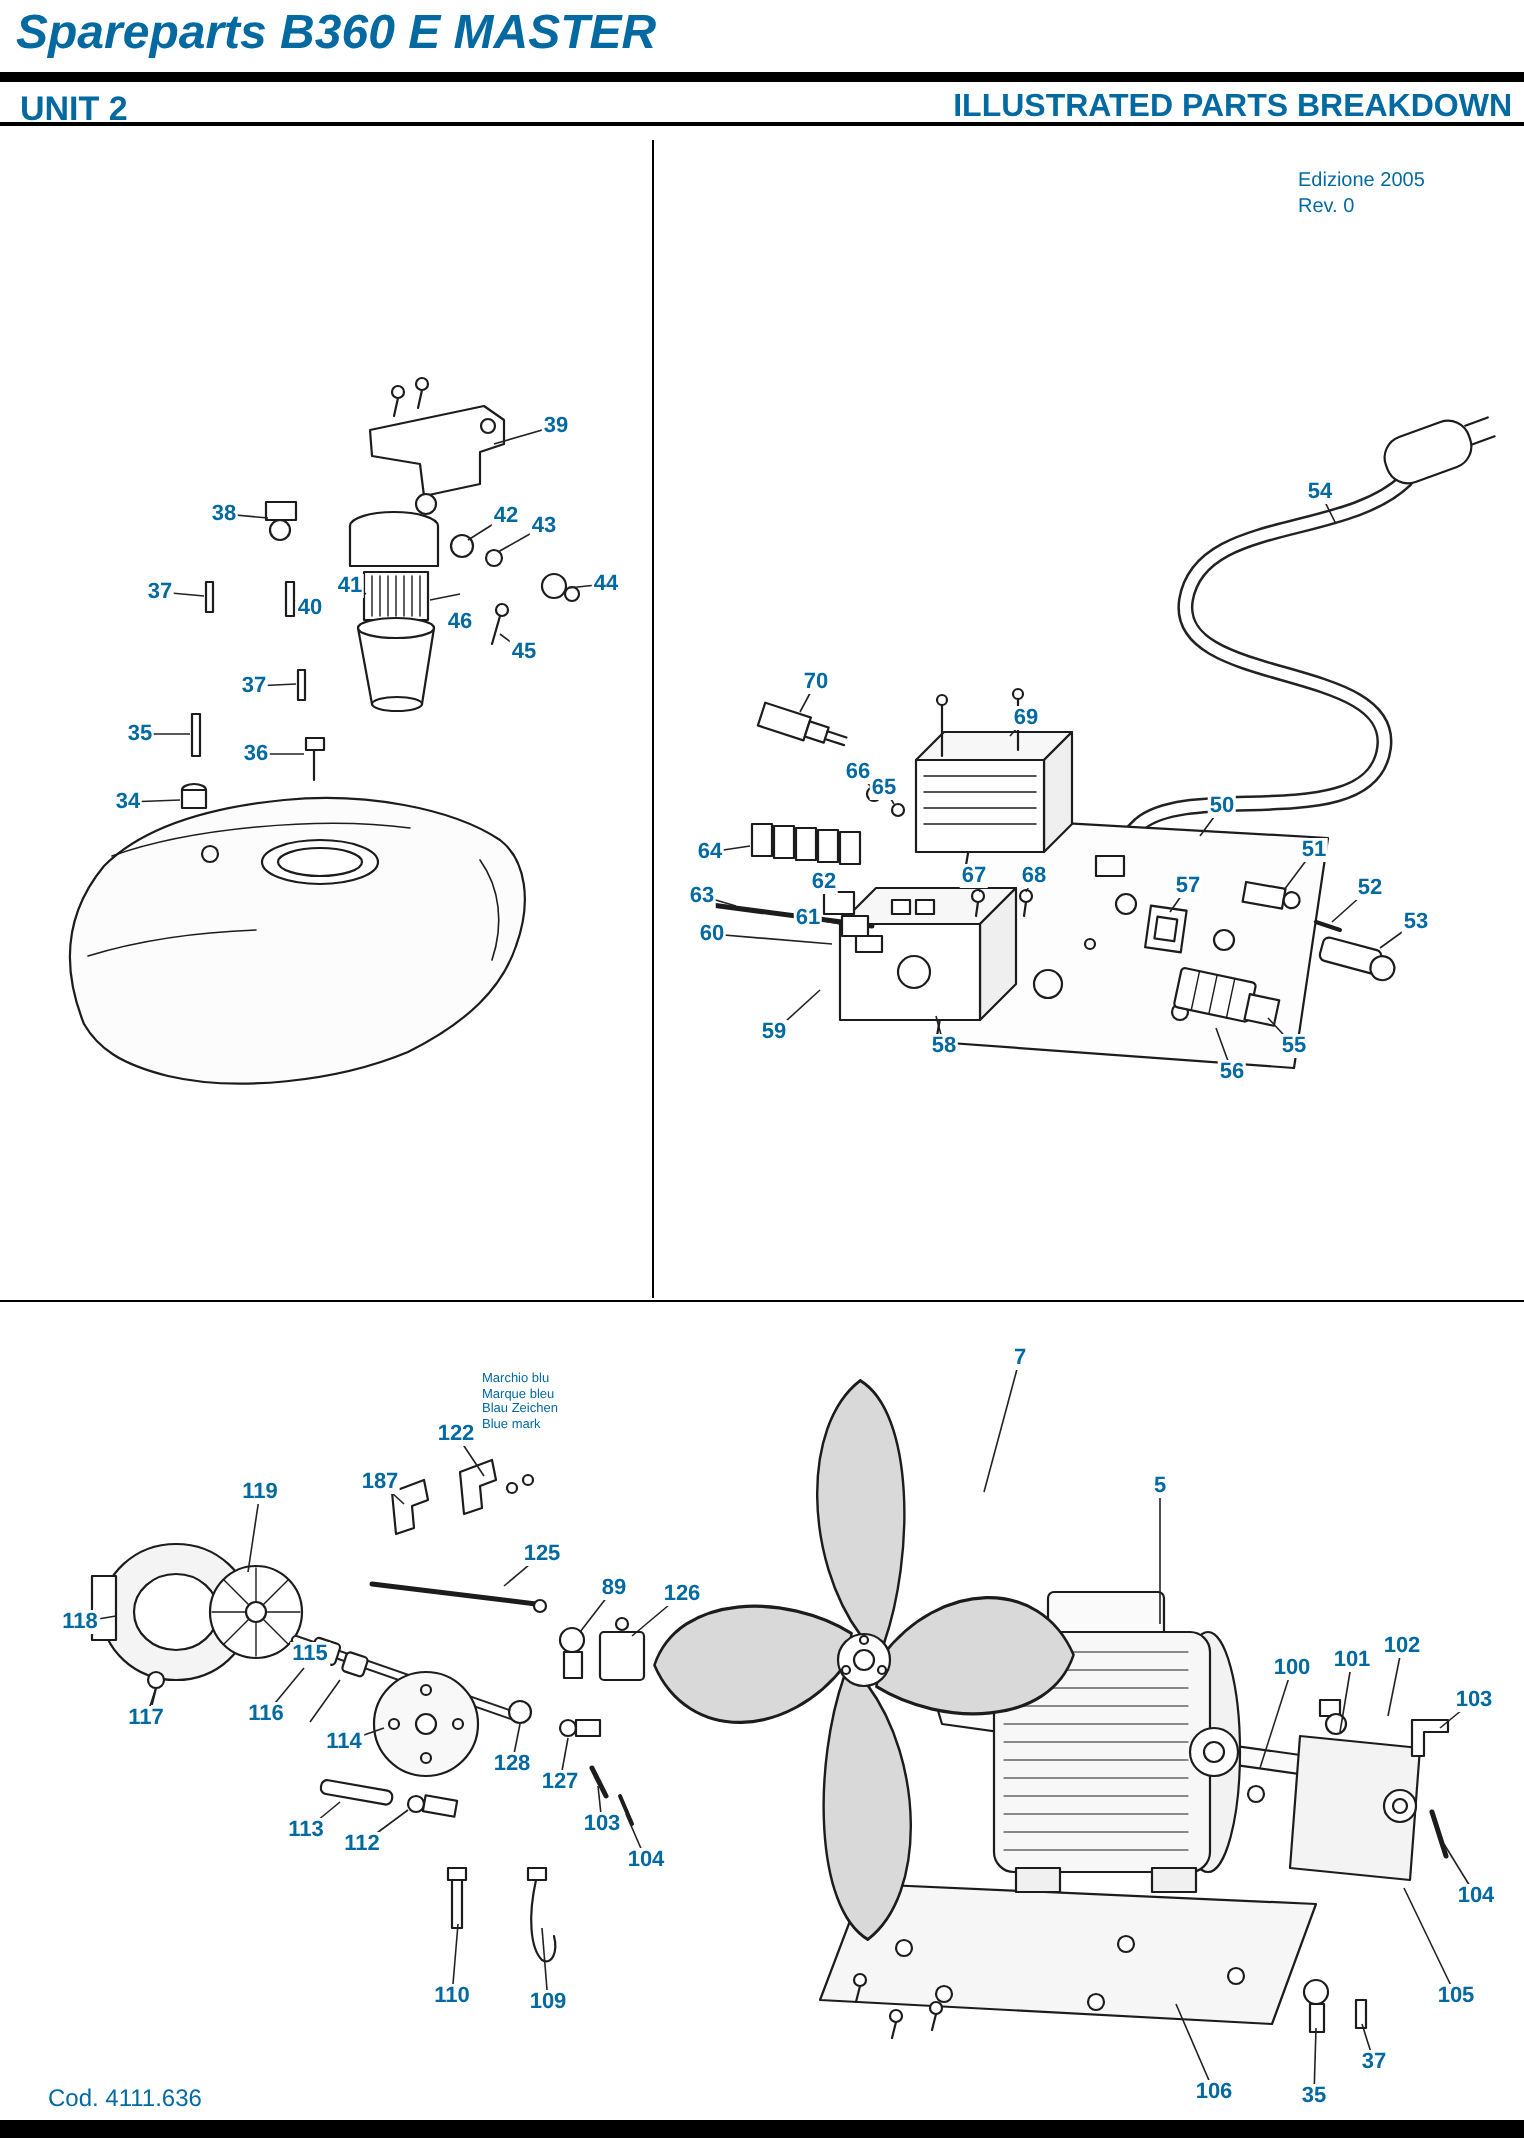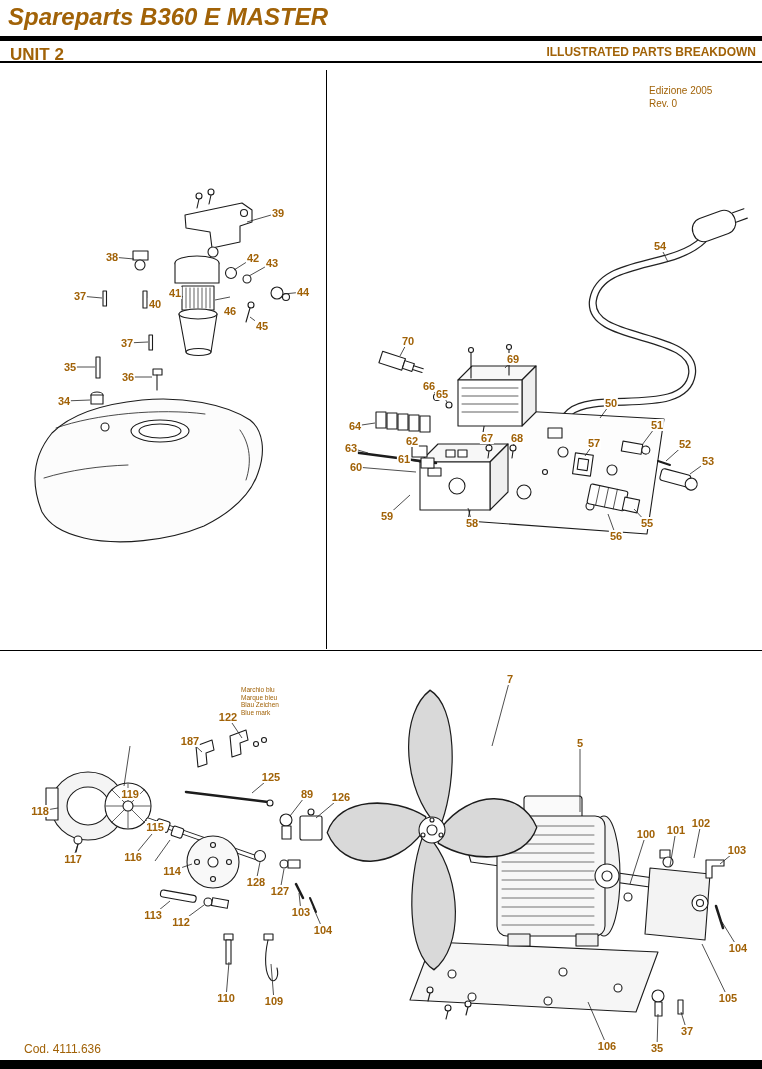--- a/index.html
+++ b/index.html
@@ -1,24 +1,24 @@
 <!DOCTYPE html>
 <html><head>
 <meta charset="utf-8">
 <style>
   * { margin:0; padding:0; box-sizing:border-box; }
   html,body { background:#ffffff; }
   .page { position:relative; width:762px; height:1069px; background:#fff;
-          font-family:"Liberation Sans", sans-serif; color:#a16207; overflow:hidden; }
+          font-family:"Liberation Sans", sans-serif; color:#0369a1; overflow:hidden; }
 
   .title { position:absolute; left:8px; top:3px; font-size:24px; font-weight:bold;
            font-style:italic; white-space:nowrap; }
   .rule-thick { position:absolute; left:0; top:36px; width:762px; height:5px; background:#000; }
   .unit { position:absolute; left:10px; top:45px; font-size:17px; font-weight:bold; }
-  .section { position:absolute; right:6px; top:45px; font-size:12px; font-weight:bold; }
+  .section { position:absolute; right:6px; top:45px; font-size:16px; font-weight:bold; }
   .rule-thin { position:absolute; left:0; top:61px; width:762px; height:2px; background:#000; }
 
   .edition { position:absolute; left:649px; top:84px; font-size:10px; line-height:13px;
              white-space:pre-line; }
 
   .divider-v { position:absolute; left:326px; top:70px; width:1px; height:579px; background:#000; }
   .divider-h { position:absolute; left:0; top:650px; width:762px; height:1px; background:#000; }
 
   svg.art, svg.leaders { position:absolute; left:0; top:0; width:762px; height:1069px; }
   .leaders line { stroke:#222; stroke-width:0.8; }
@@ -378,21 +378,21 @@
       <span class="callout" style="left: 356px; top: 467px;">60</span>
       <span class="callout" style="left: 487px; top: 438px;">67</span>
       <span class="callout" style="left: 517px; top: 438px;">68</span>
       <span class="callout" style="left: 387px; top: 516px;">59</span>
       <span class="callout" style="left: 472px; top: 523px;">58</span>
       <span class="callout" style="left: 616px; top: 536px;">56</span>
       <span class="callout" style="left: 647px; top: 523px;">55</span>
       <span class="callout" style="left: 510px; top: 679px;">7</span>
       <span class="callout" style="left: 580px; top: 743px;">5</span>
       <span class="callout" style="left: 228px; top: 717px;">122</span>
-      <span class="callout" style="left: 130px; top: 746px; margin-top: 48px;">119</span>
+      <span class="callout" style="left: 130px; top: 746px;">119</span>
       <span class="callout" style="left: 190px; top: 741px;">187</span>
       <span class="callout" style="left: 271px; top: 777px;">125</span>
       <span class="callout" style="left: 307px; top: 794px;">89</span>
       <span class="callout" style="left: 341px; top: 797px;">126</span>
       <span class="callout" style="left: 40px; top: 811px;">118</span>
       <span class="callout" style="left: 646px; top: 834px;">100</span>
       <span class="callout" style="left: 676px; top: 830px;">101</span>
       <span class="callout" style="left: 701px; top: 823px;">102</span>
       <span class="callout" style="left: 737px; top: 850px;">103</span>
       <span class="callout" style="left: 73px; top: 859px;">117</span>

